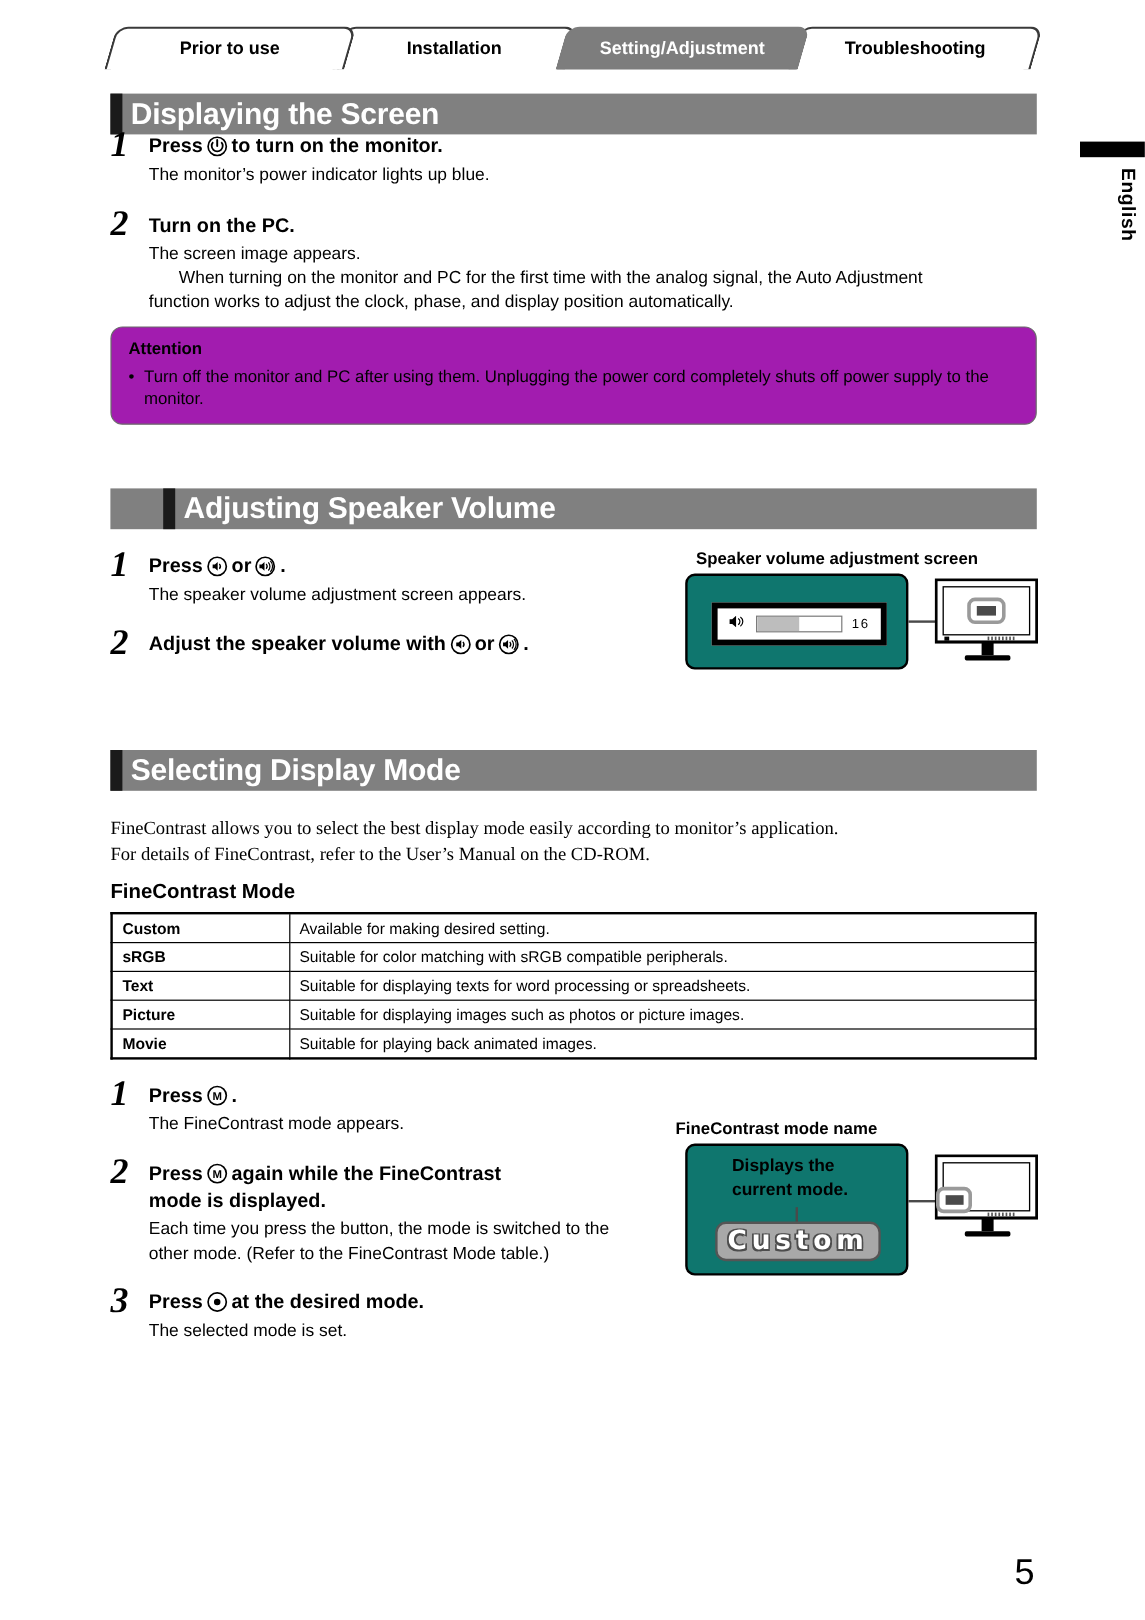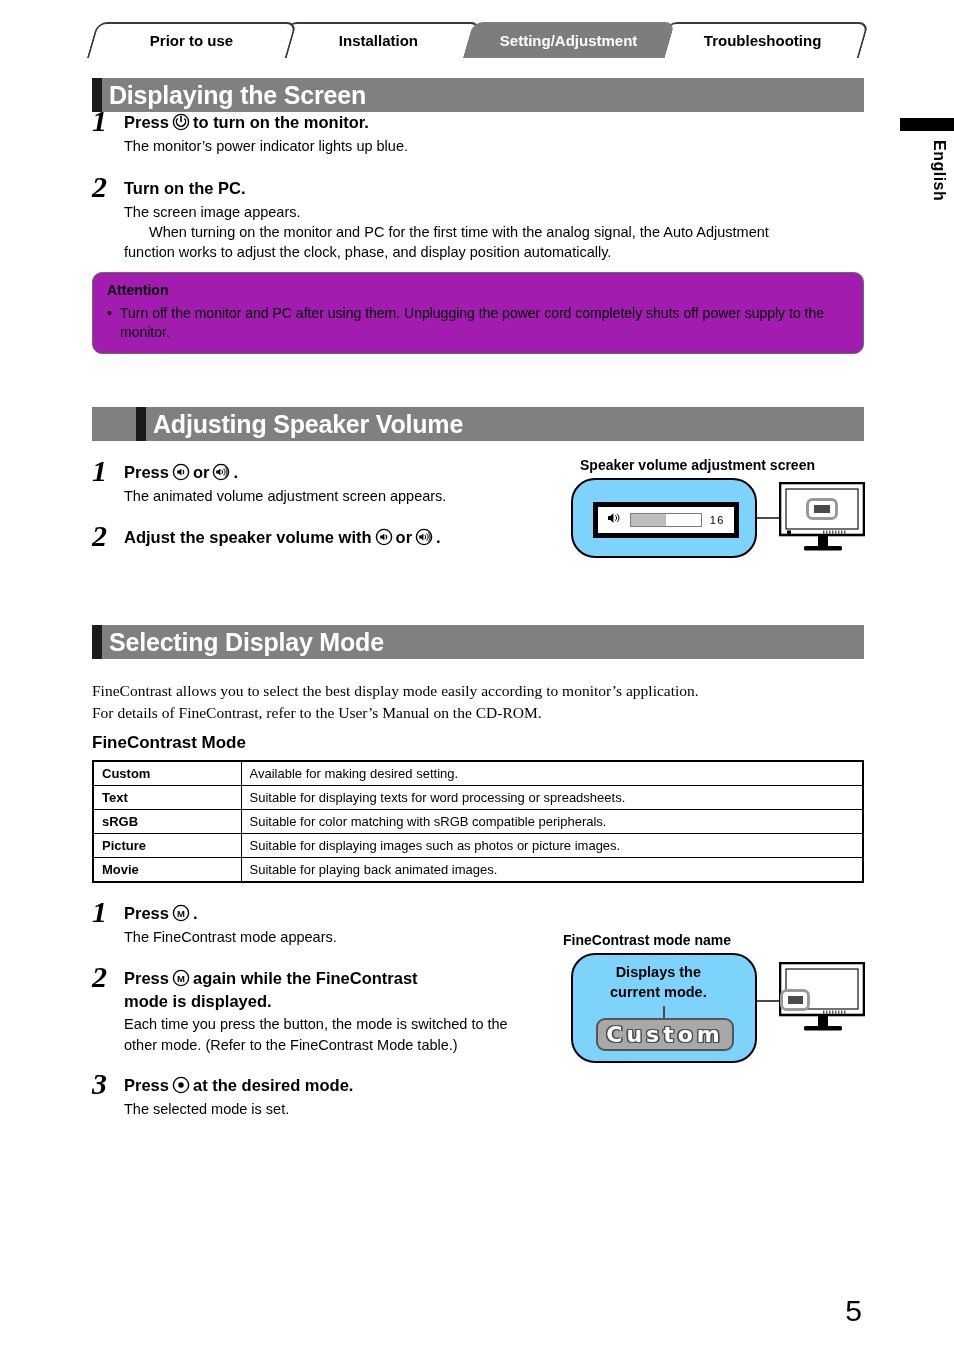--- a/index.html
+++ b/index.html
@@ -127,23 +127,22 @@
   
   .figcap {
     position: absolute;
     font-size: 14px; font-weight: bold;
   }
 
   
   .osdpanel {
     position: absolute;
     border: 2px solid #000;
-    border-radius: 24px;
-    background: #7dd3fc;
-    text-align: center;
+    border-radius: 8px;
+    background: #0f766e;
   }
   .osd-volume {
     position: absolute;
     border: 5px solid #000;
     background: #fff;
     display: flex; align-items: center;
     padding: 0 9px;
     gap: 8px;
   }
   .osd-bar {
@@ -278,21 +277,21 @@
           <svg viewBox="0 0 18 18">
               <circle cx="9" cy="9" r="7.6" fill="none" stroke="#000" stroke-width="1.4"></circle>
               <path d="M4.2 7.4 h1.9 L8.4 5.4 v7.2 L6.1 10.6 H4.2 Z" fill="#000"></path>
               <path d="M9.8 6.9 A3.2 3.2 0 0 1 9.8 11.1" fill="none" stroke="#000" stroke-width="1"></path>
               <path d="M11.6 5.6 A5 5 0 0 1 11.6 12.4" fill="none" stroke="#000" stroke-width="1"></path>
               <path d="M13.3 4.4 A6.7 6.7 0 0 1 13.3 13.6" fill="none" stroke="#000" stroke-width="1"></path>
             </svg>
         </span>
         <span>.</span>
       </div>
-      <div class="steptext">The animated volume adjustment screen appears.</div>
+      <div class="steptext">The speaker volume adjustment screen appears.</div>
     </div>
   </div>
 
   <div class="step" style="left:92px; top:527px; width:470px;">
     <div class="stepnum">2</div>
     <div class="stepbody">
       <div class="stephead">
         <span>Adjust the speaker volume with</span>
         <span class="ic">
           <svg viewBox="0 0 18 18">
@@ -369,26 +368,26 @@
 
   <div class="subhead" style="top:733px;">FineContrast Mode</div>
 
   <table class="modetable" style="top:760px;">
     <tbody>
         <tr>
       <td class="k">Custom</td>
       <td>Available for making desired setting.</td>
     </tr>
     <tr>
+      <td class="k">sRGB</td>
+      <td>Suitable for color matching with sRGB compatible peripherals.</td>
+    </tr>
+    <tr>
       <td class="k">Text</td>
       <td>Suitable for displaying texts for word processing or spreadsheets.</td>
-    </tr>
-    <tr>
-      <td class="k">sRGB</td>
-      <td>Suitable for color matching with sRGB compatible peripherals.</td>
     </tr>
     <tr>
       <td class="k">Picture</td>
       <td>Suitable for displaying images such as photos or picture images.</td>
     </tr>
     <tr>
       <td class="k">Movie</td>
       <td>Suitable for playing back animated images.</td>
     </tr>
   </tbody>

